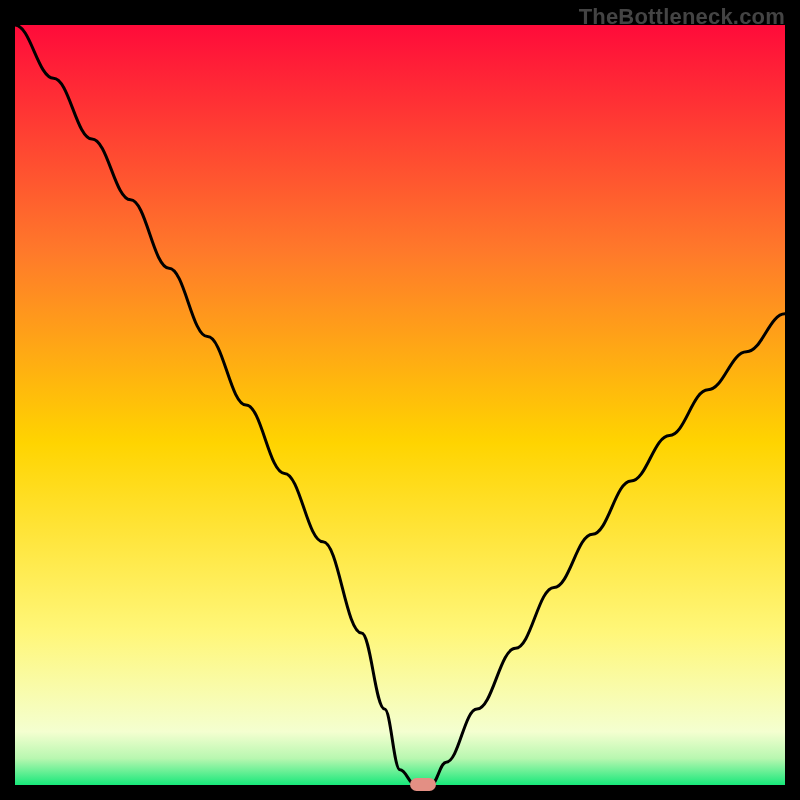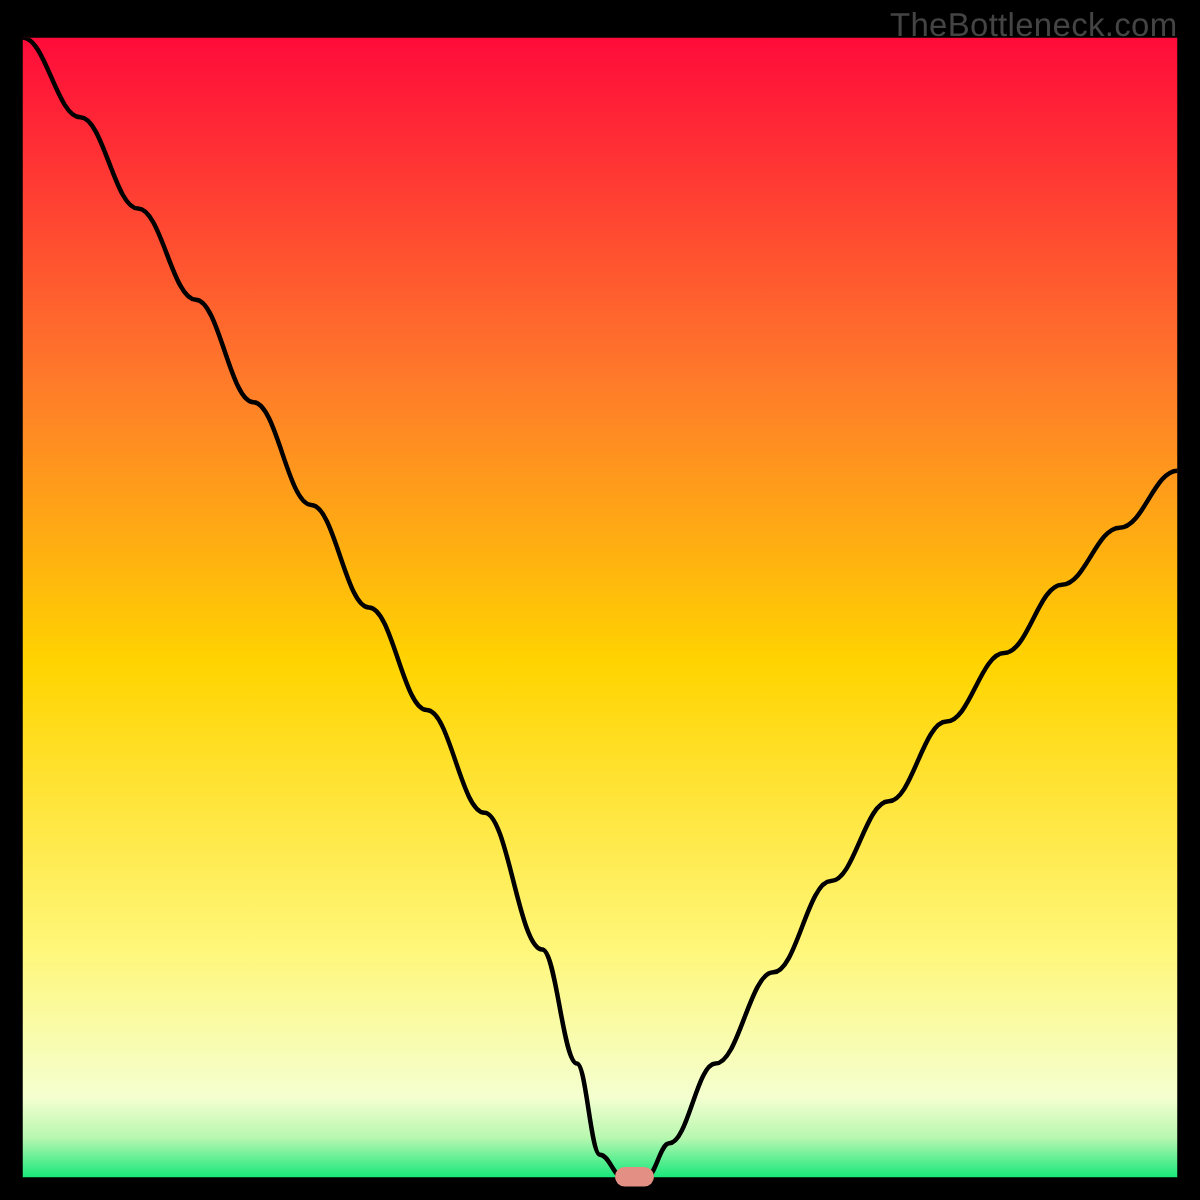--- a/index.html
+++ b/index.html
@@ -26,21 +26,21 @@
     width: 770px;
     height: 760px;
   }
   .watermark {
     position: absolute;
     top: 4px;
     right: 15px;
     color: #444;
     font-size: 22px;
     letter-spacing: 0.2px;
-    font-weight: 400;
+    font-weight: 700;
   }
   .marker {
     position: absolute;
     width: 26px;
     height: 13px;
     background: #e38f84;
     border-radius: 7px;
   }
 </style>
 </head>

